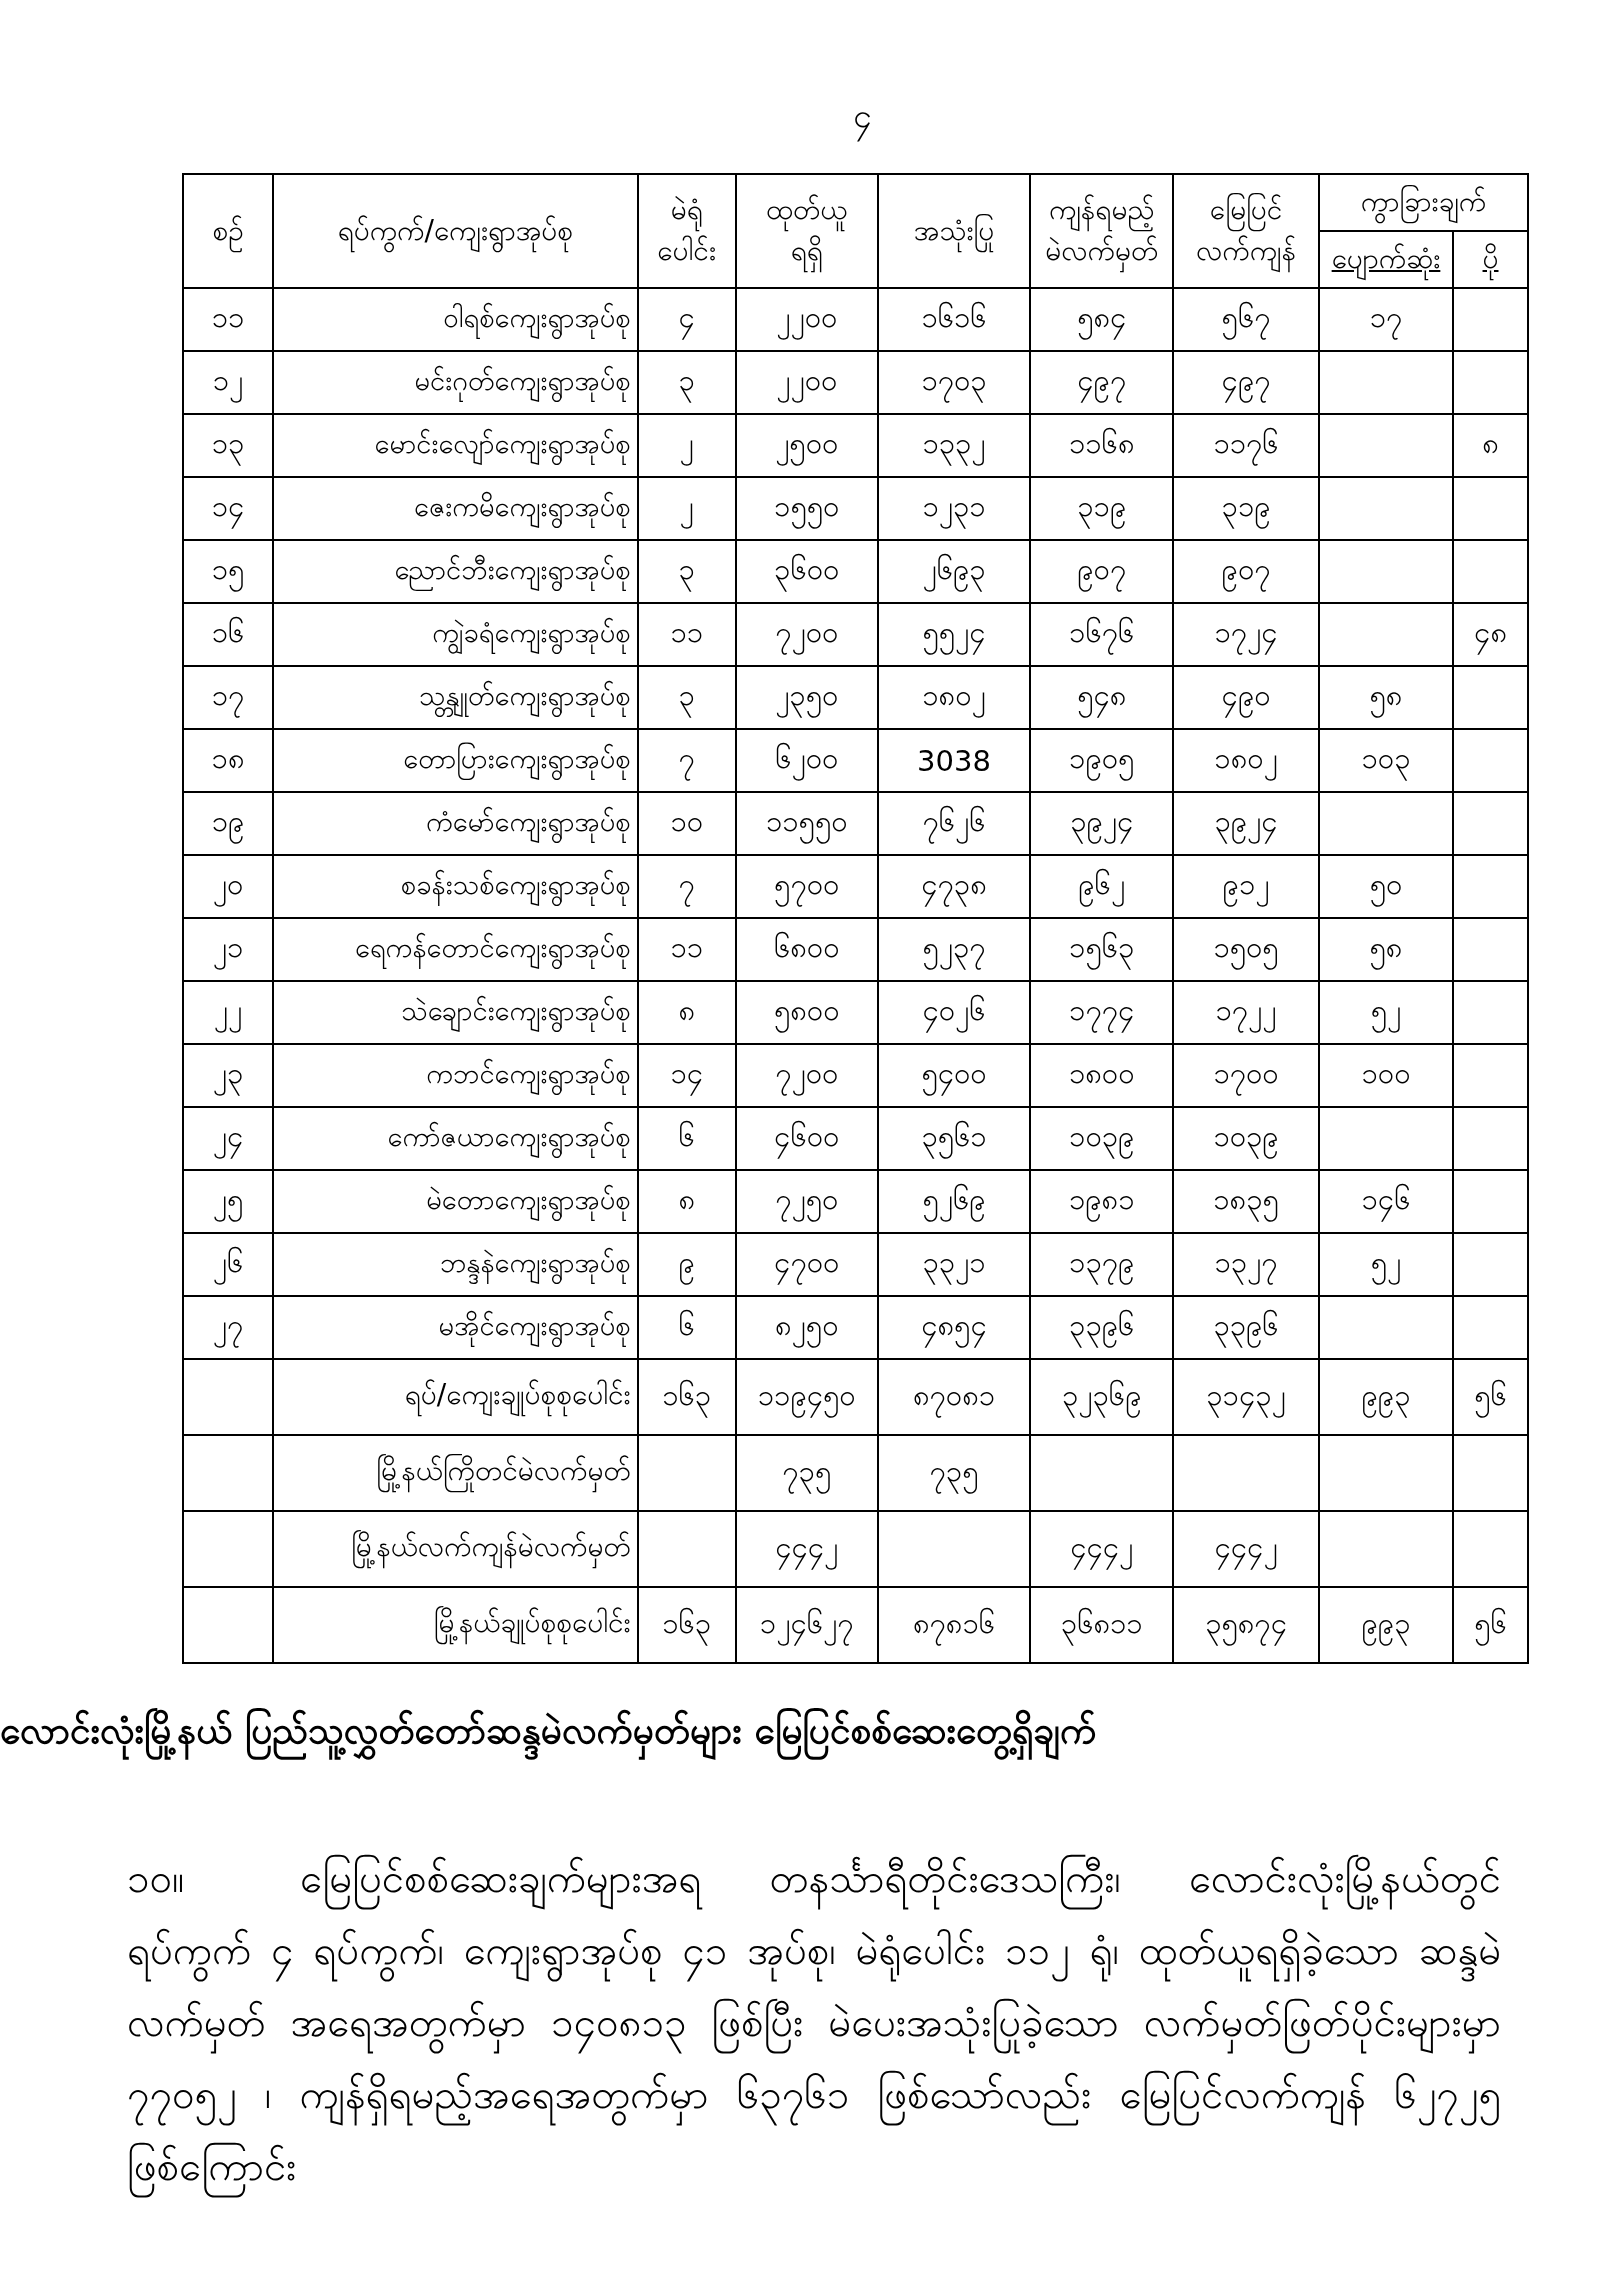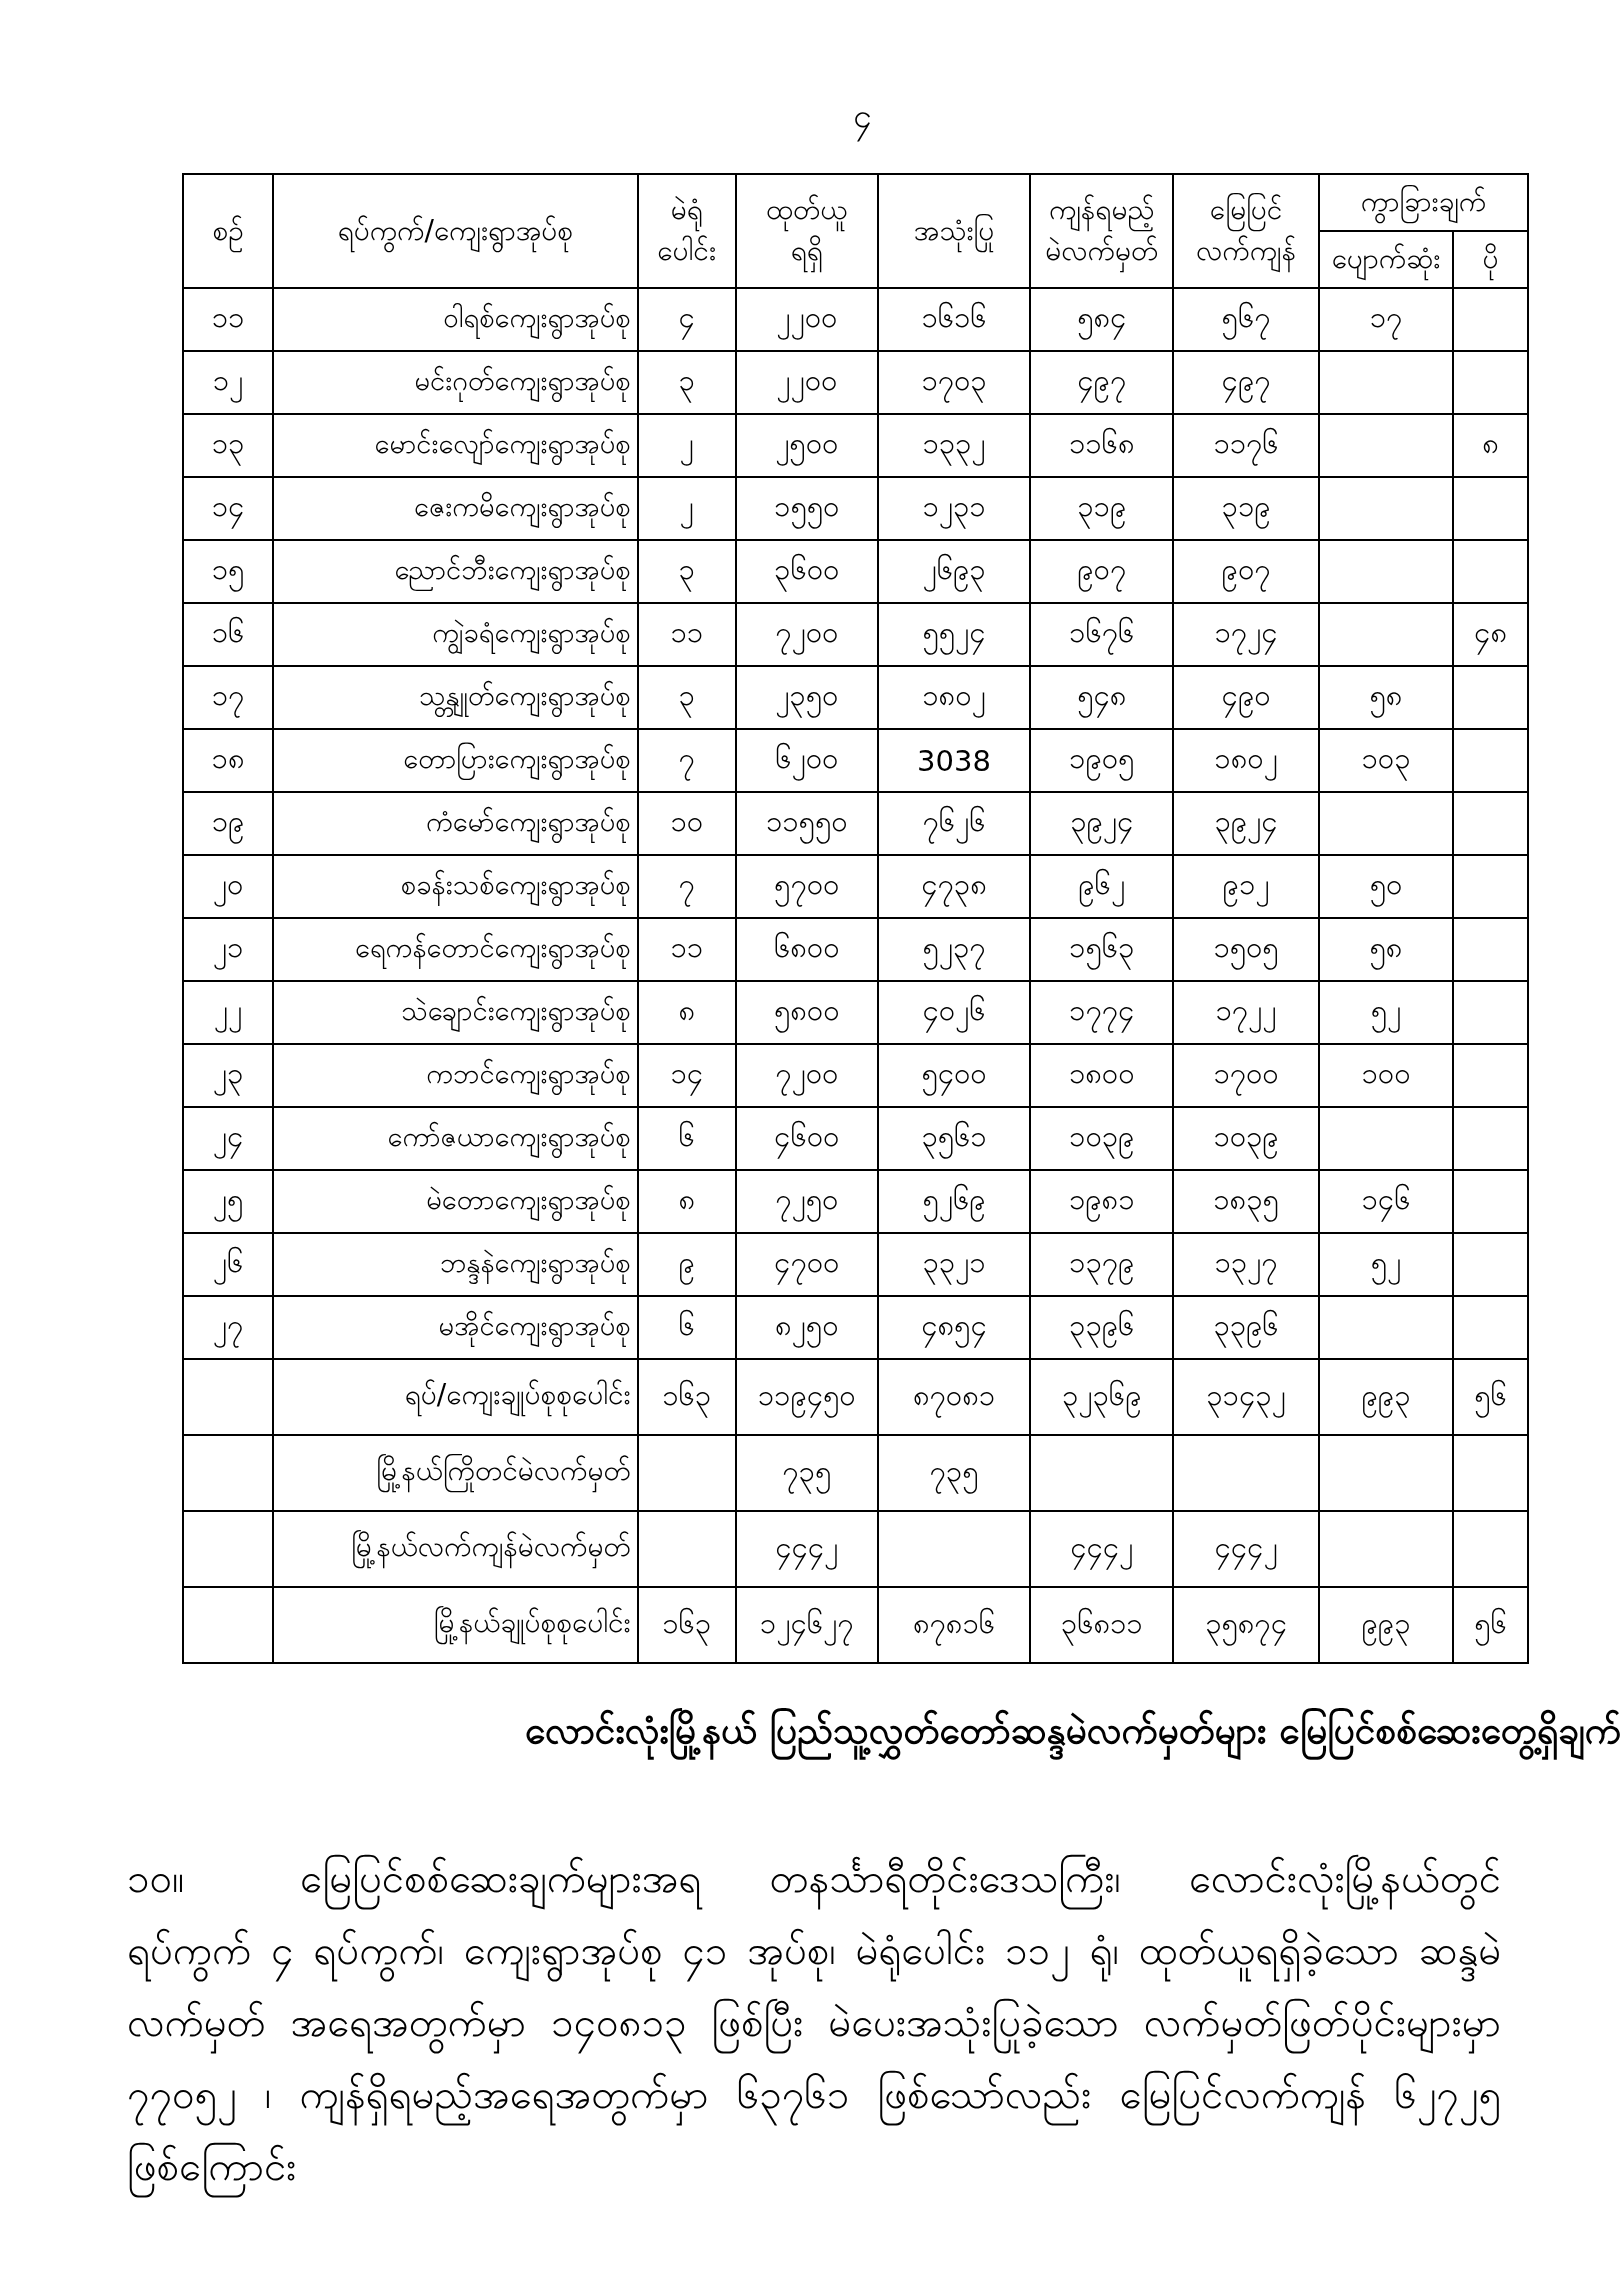--- a/index.html
+++ b/index.html
@@ -24,28 +24,28 @@
   table.results th, table.results td{
     border:2.9px solid #000;
     padding:2px 5.9px;
     vertical-align:middle;
     overflow:hidden;
   }
   table.results th{
     font-weight:normal;text-align:center;white-space:pre-line;line-height:1.45;
   }
   tr.hdr-top th{height:51px;}
-  tr.hdr-bot th{height:51px;}
+  tr.hdr-bot th{height:51px;text-decoration:underline;}
   td.c-num{text-align:center;height:57px;font-size:29px;}
   td.c-name{text-align:right;padding-left:13.7px;font-size:27.4px;}
   tr.summary td{height:70px;}
   tr.summary td.c-name{font-size:28px;}
   .section-heading{
     position:absolute;left:0;top:1707px;width:1621px;
-    text-align:right;font-weight:bold;font-size:37px;
+    text-align:left;font-weight:bold;font-size:37px;
   }
   .body-paragraph{
     position:absolute;left:127px;top:1802px;width:1374px;
     font-size:40px;line-height:72px;text-align:justify;
   }
   .para-gap{display:inline-block;width:116px;}
 </style>
 </head>
 <body>
 

